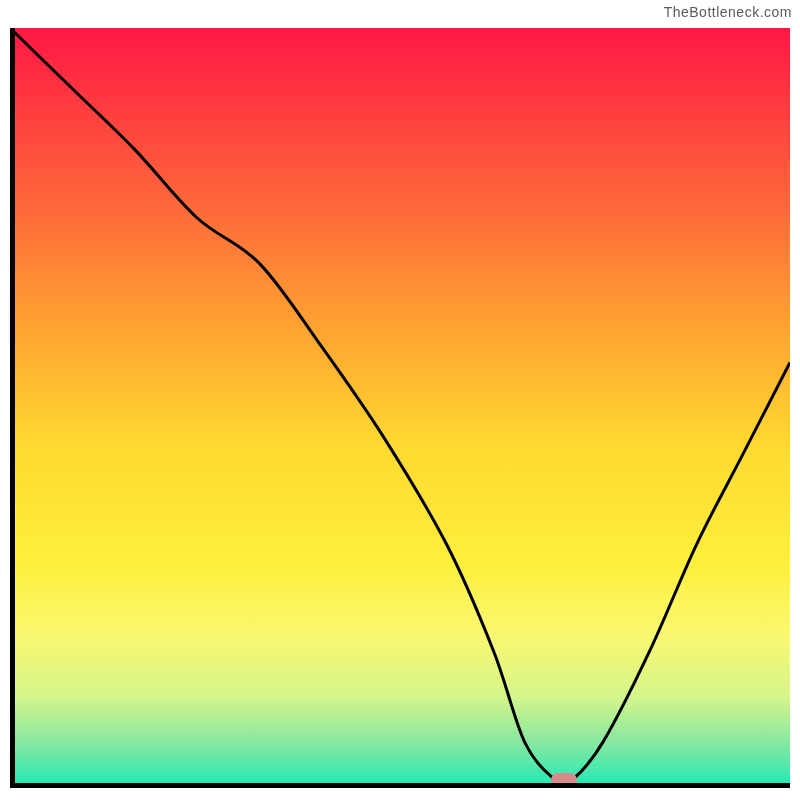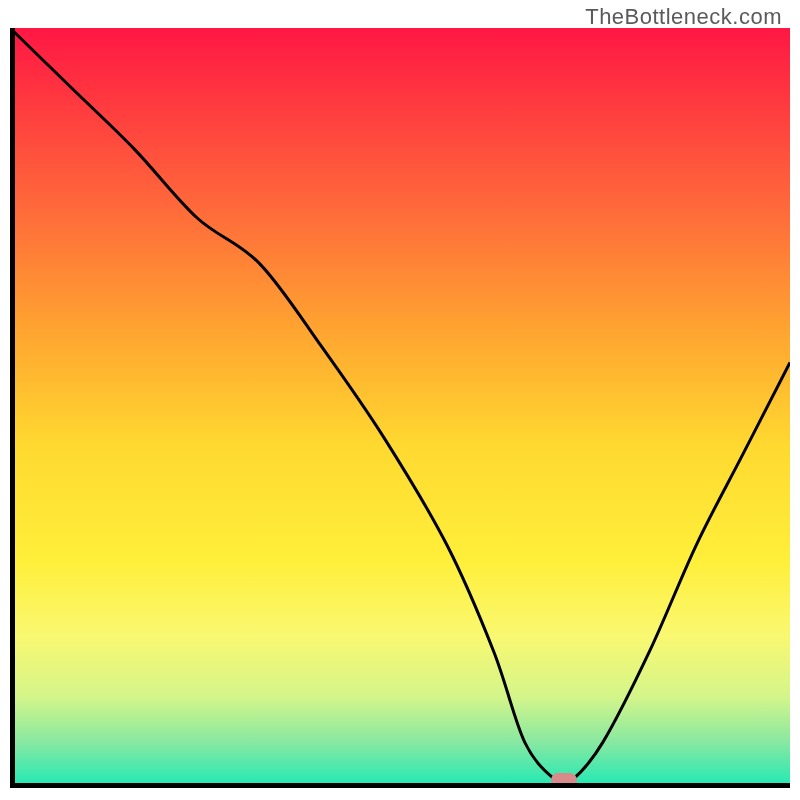--- a/index.html
+++ b/index.html
@@ -5,23 +5,23 @@
   * { margin: 0; padding: 0; box-sizing: border-box; }
   html, body { width: 800px; height: 800px; overflow: hidden; background: #fff; }
   .chart-container {
     position: relative;
     width: 800px;
     height: 800px;
   }
   .watermark {
     position: absolute;
     top: 4px;
-    right: 18px;
+    right: 8px;
     font-family: Arial, sans-serif;
-    font-size: 22px;
+    font-size: 14px;
     font-weight: 500;
     color: #5a5a5a;
     letter-spacing: 0.5px;
     z-index: 10;
   }
   .plot-area {
     position: absolute;
     left: 10px;
     top: 28px;
     width: 780px;

